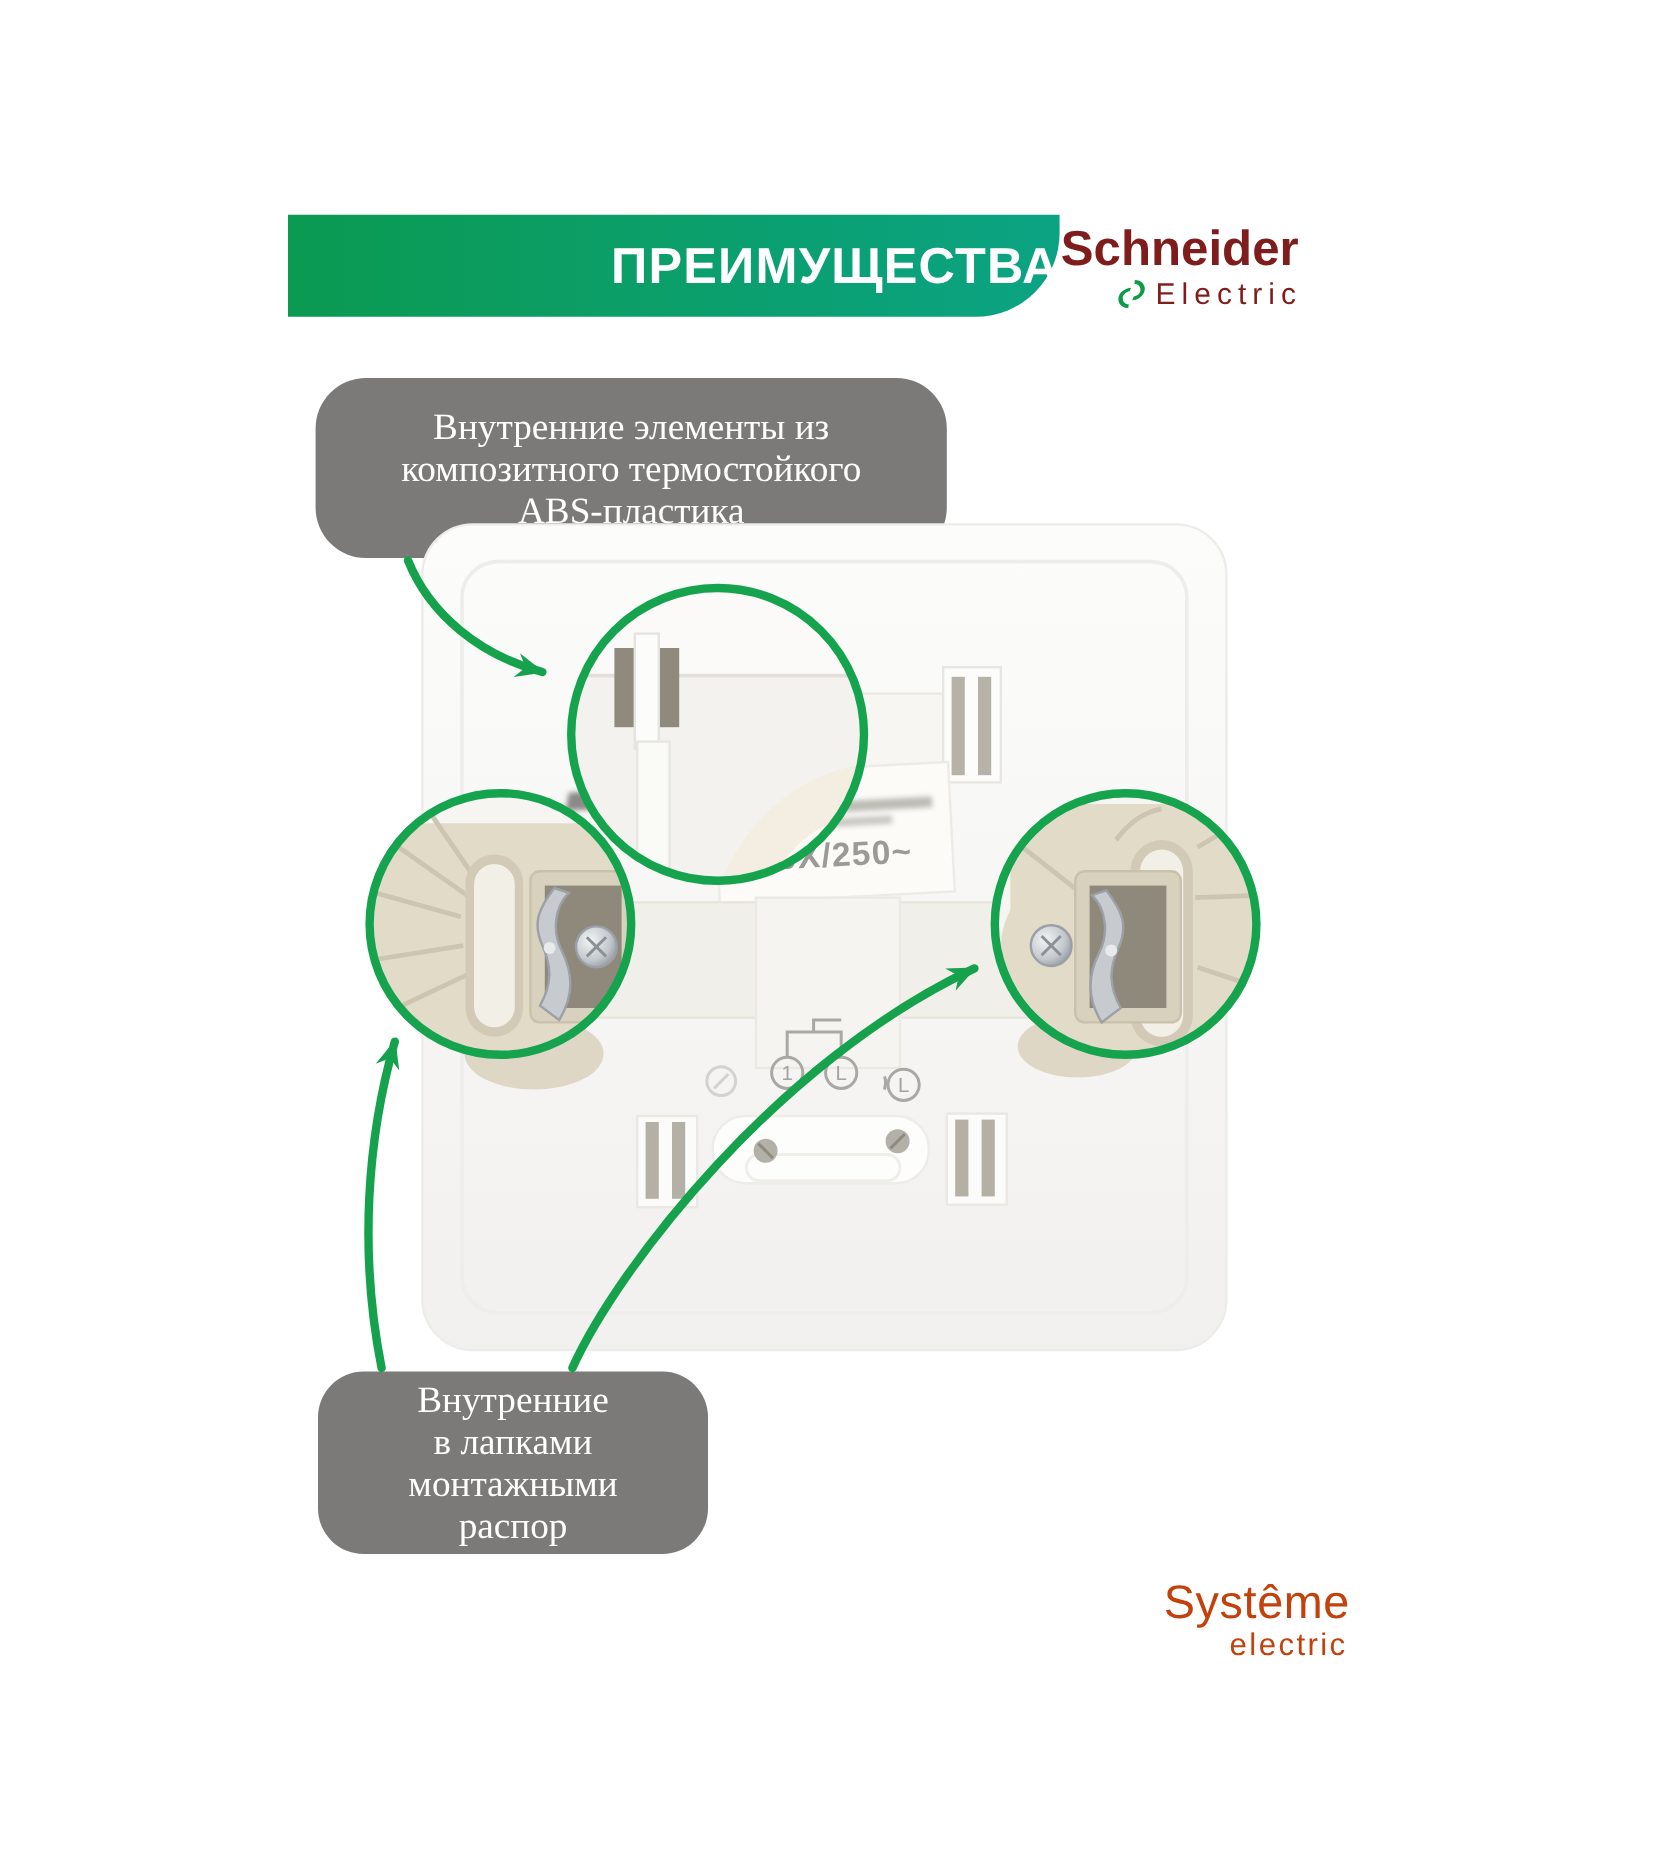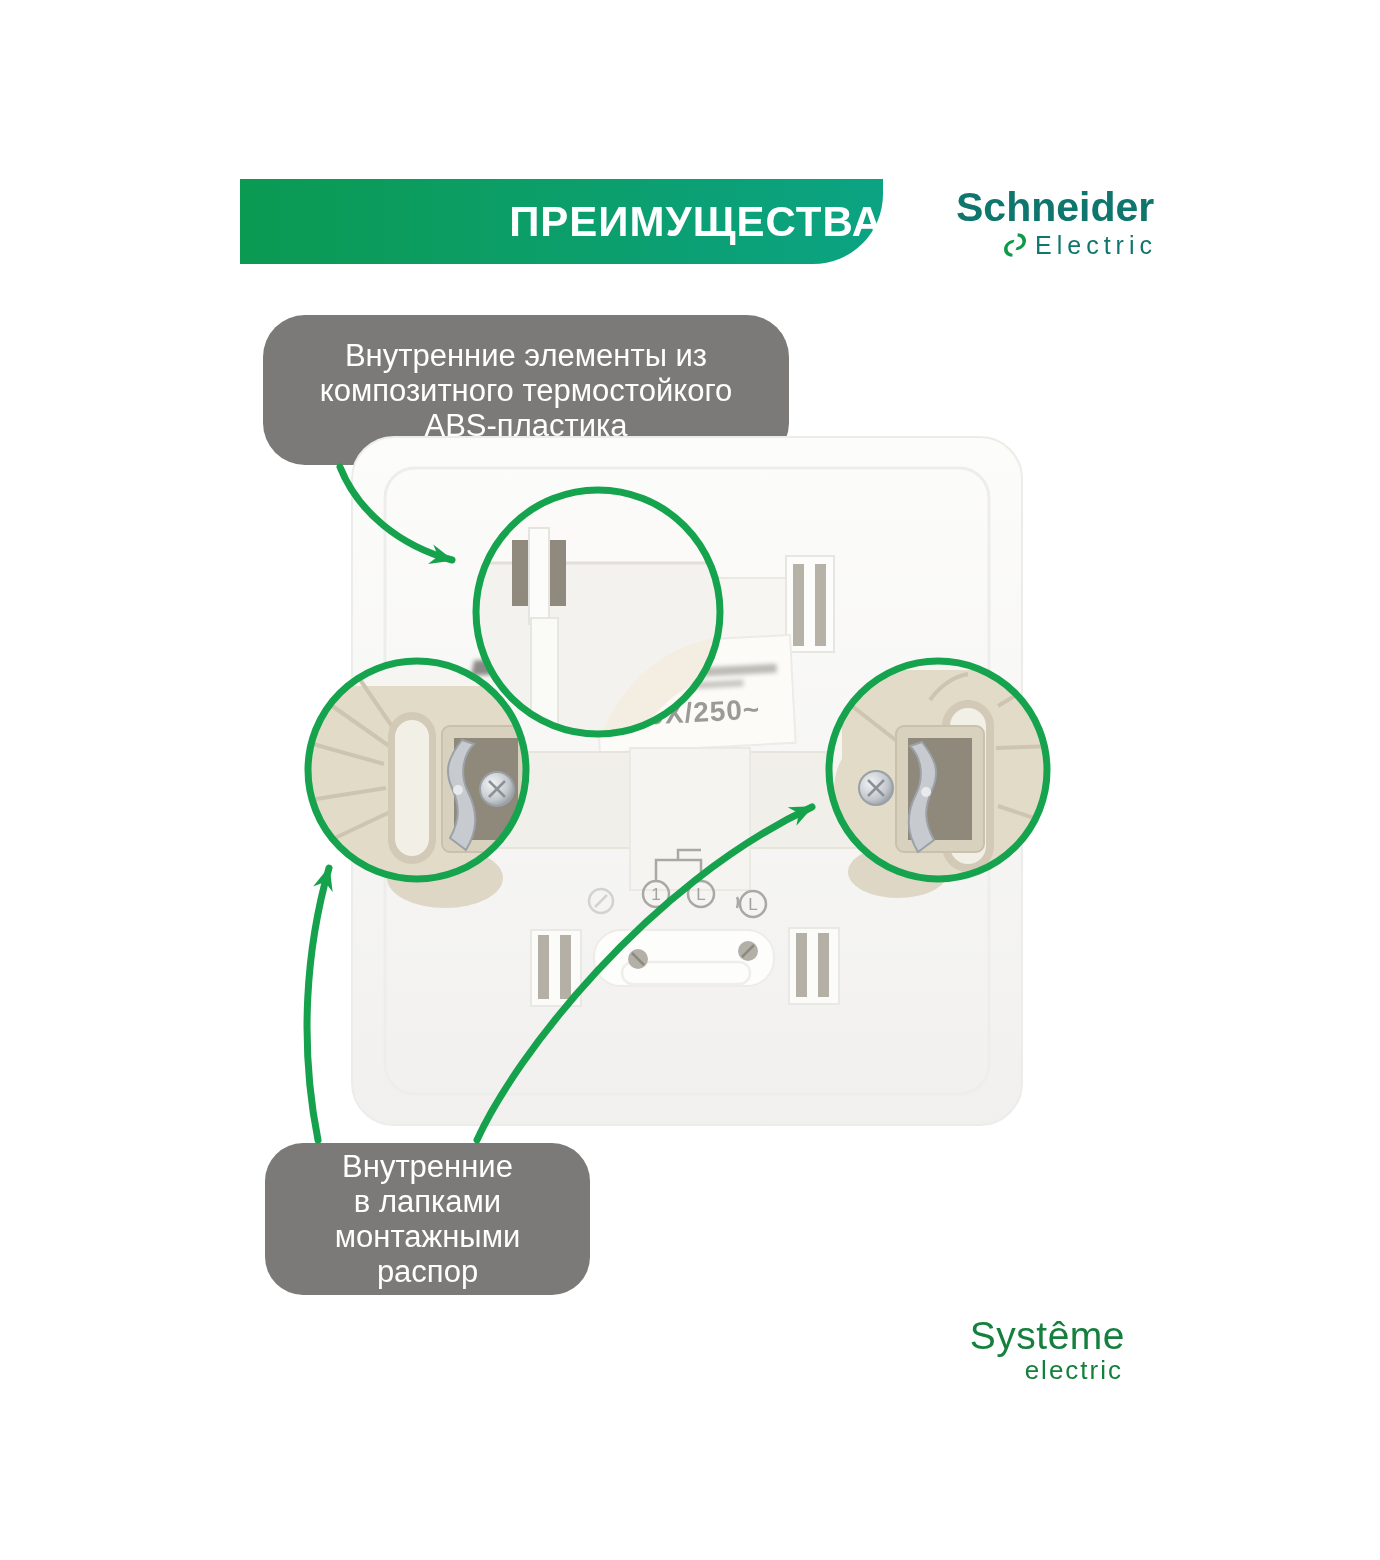--- a/index.html
+++ b/index.html
@@ -9,36 +9,37 @@
   }
   
   .banner{
     position:absolute;left:240px;top:179px;width:643px;height:85px;
     background:linear-gradient(90deg,#0b9a52 0%,#0ba383 100%);
     border-radius:0 0 70px 0;
     display:flex;align-items:center;justify-content:flex-end;
   }
   .banner span{color:#ffffff;font-size:42px;font-weight:700;letter-spacing:1px;}
   
-  .brand-top{position:absolute;left:956px;top:186px;color:#0f766e;}
+  .brand-top{position:absolute;left:884px;top:186px;color:#7f1d1d;}
   .brand-top .name{font-size:41px;font-weight:700;line-height:1.05;}
   .brand-top .sub{display:flex;align-items:center;gap:5px;margin-left:44px;margin-top:1px;}
   .brand-top .sub svg{width:30px;height:30px;flex:0 0 auto;}
   .brand-top .sub span{font-size:25px;font-weight:400;letter-spacing:5px;}
   
   .callout{
     position:absolute;background:#7b7a78;color:#ffffff;
     display:flex;flex-direction:column;justify-content:center;align-items:center;
     text-align:center;
+    font-family:Liberation Serif, serif;
   }
   .callout div{font-size:31px;line-height:35px;}
   .callout.abs{left:263px;top:315px;width:526px;height:150px;border-radius:42px;}
   .callout.mount{left:265px;top:1143px;width:325px;height:152px;border-radius:38px;}
   
-  .brand-bottom{position:absolute;left:955px;top:1316px;width:170px;text-align:right;color:#15803d;}
+  .brand-bottom{position:absolute;left:955px;top:1316px;width:170px;text-align:right;color:#c2410c;}
   .brand-bottom .name{font-size:39px;font-weight:400;letter-spacing:0.5px;line-height:1.0;}
   .brand-bottom .sub{font-size:26px;font-weight:400;letter-spacing:2px;margin-top:0px;margin-right:2px;}
   .product-svg{position:absolute;left:0;top:0;}
 </style>
 </head>
 <body>
 
 <div class="page">
 
   <div class="banner">

